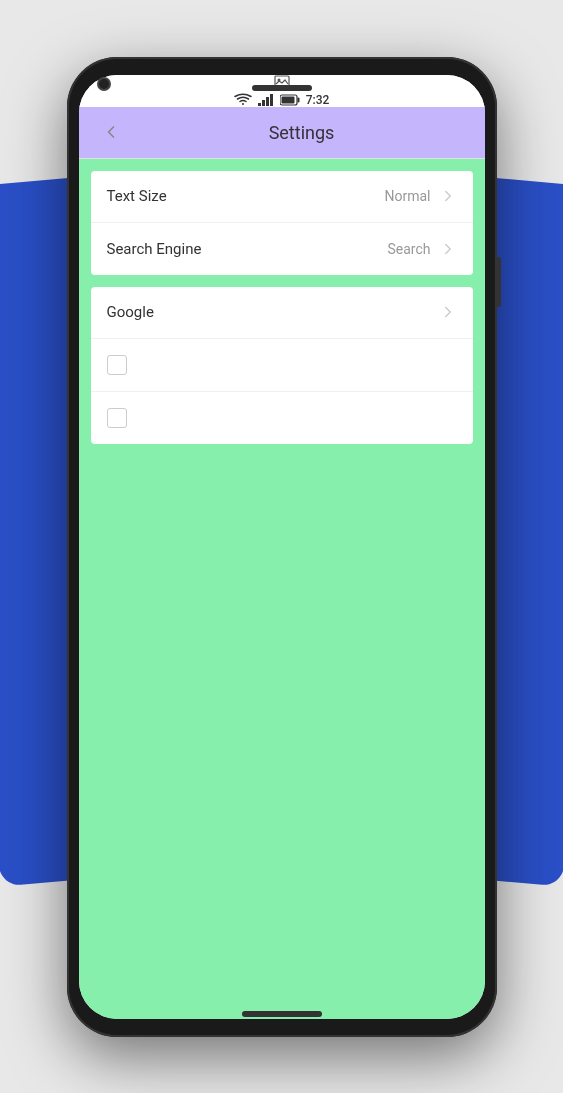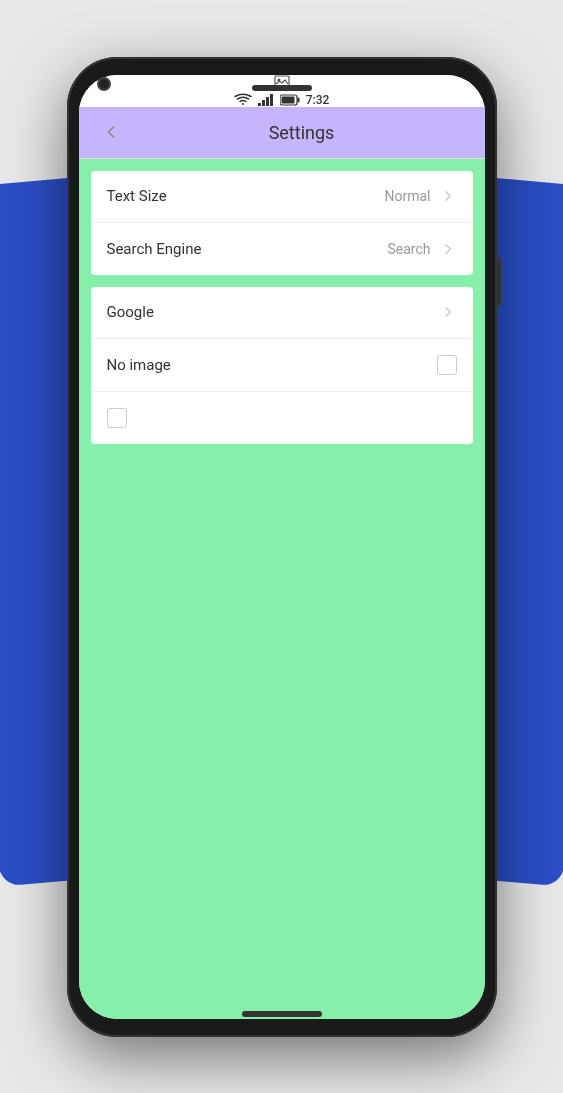--- a/index.html
+++ b/index.html
@@ -319,21 +319,20 @@
       <div class="settings-group">
         <div class="settings-item">
           <span class="settings-item-label">Google</span>
           <span class="chevron-icon">
             <svg viewBox="0 0 24 24" fill="none" stroke="#ccc" stroke-width="2" stroke-linecap="round" stroke-linejoin="round">
               <polyline points="9 18 15 12 9 6"></polyline>
             </svg>
           </span>
         </div>
         <div class="settings-item">
-          <span class="settings-item-label">No image</span>
           <div class="checkbox"></div>
         </div>
         <div class="settings-item">
           <div class="checkbox"></div>
         </div>
       </div>
 
     </div>
 
   </div>

